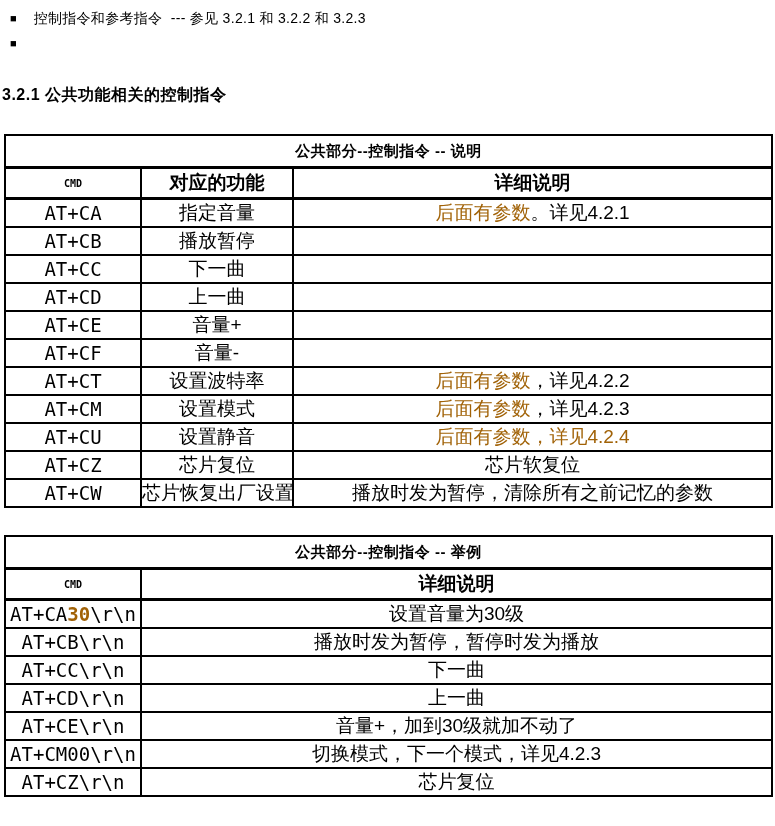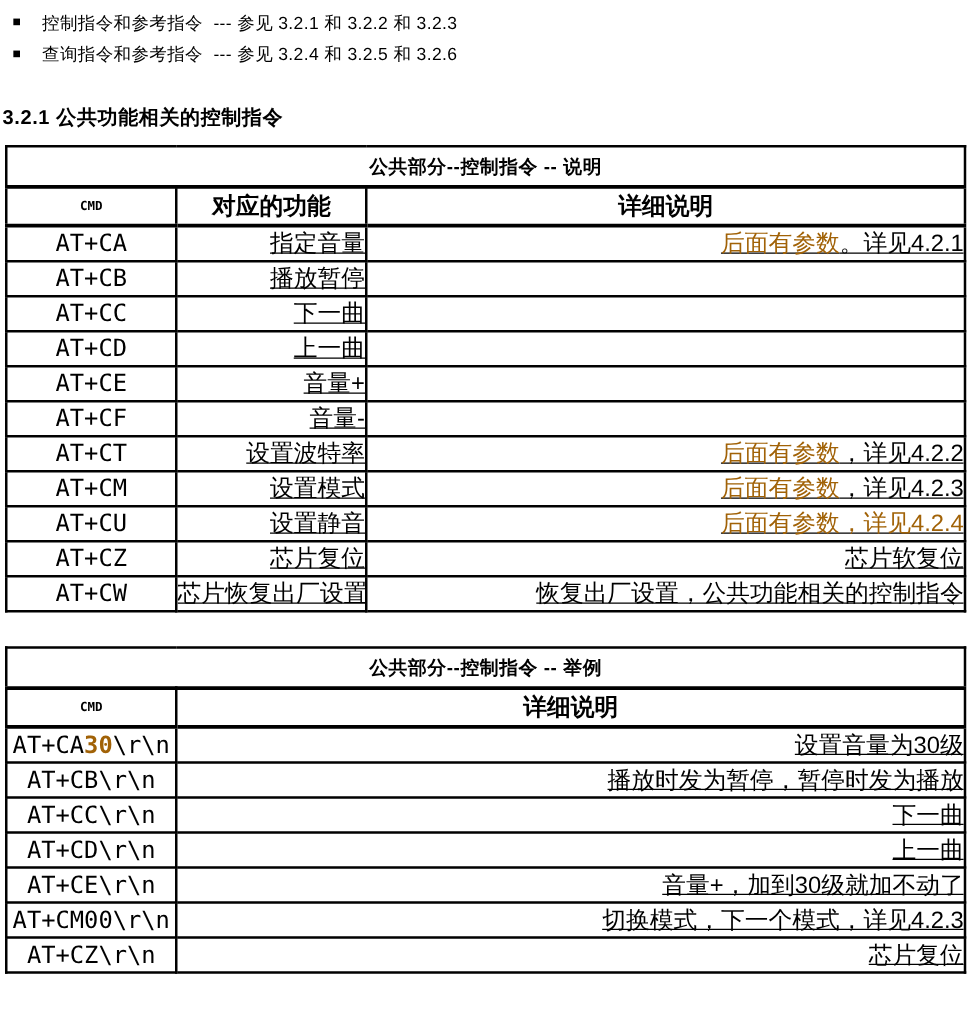--- a/index.html
+++ b/index.html
@@ -26,21 +26,21 @@
   }
   .bullet .marker {
     font-size: 11px;
     line-height: 11px;
     margin-right: 17px;
   }
   .bullet .btext { white-space: pre; letter-spacing: 0.3px; text-align: center; }
 
   
   h3.section {
-    margin: 28px 0 10px 2px;
+    margin: 28px 0 28px 2px;
     font-size: 16px;
     line-height: 22px;
     font-weight: bold;
     letter-spacing: 0.5px;
   }
 
   
   table.cmdtable {
     border-collapse: collapse;
     table-layout: fixed;
@@ -73,37 +73,36 @@
   td.cmd {
     text-align: center;
     font-family: "DejaVu Sans Mono", monospace;
     font-size: 12px;
   }
   tr.head-row td.cmd {
     font-family: "DejaVu Sans Mono", monospace;
     font-size: 10px;
     font-weight: bold;
   }
-  td.func, td.desc { padding-left: 9px; text-align: right; text-decoration: underline; }
+  td.func, td.desc { padding-left: 9px; text-align: center; }
   .red { color: #a16207; }
   .red.b { font-weight: bold; }
 </style>
 </head>
 <body>
 
 <div class="doc">
 
   <div class="bullets">
     <div class="bullet">
       <span class="marker">■</span>
       <span class="btext">控制指令和参考指令  --- 参见 3.2.1 和 3.2.2 和 3.2.3</span>
     </div>
     <div class="bullet">
       <span class="marker">■</span>
-      <span class="btext">查询指令和参考指令  --- 参见 3.2.4 和 3.2.5 和 3.2.6</span>
     </div>
   </div>
 
   <h3 class="section">3.2.1 公共功能相关的控制指令</h3>
 
   <table class="cmdtable">
     <colgroup>
       <col style="width:136px">
         <col style="width:152px">
         <col style="width:479px">
@@ -163,21 +162,21 @@
           <td class="desc"><span class="red">后面有参数，详见4.2.4</span></td>
         </tr>
         <tr>
           <td class="cmd">AT+CZ</td>
           <td class="func">芯片复位</td>
           <td class="desc"><span>芯片软复位</span></td>
         </tr>
         <tr>
           <td class="cmd">AT+CW</td>
           <td class="func">芯片恢复出厂设置</td>
-          <td class="desc"><span>恢复出厂设置，公共功能相关的控制指令</span></td>
+          <td class="desc"><span>播放时发为暂停，清除所有之前记忆的参数</span></td>
         </tr>
       </tbody>
   </table>
 
   <table class="cmdtable">
     <colgroup>
       <col style="width:136px">
         <col style="width:631px">
     </colgroup>
     <tbody>

